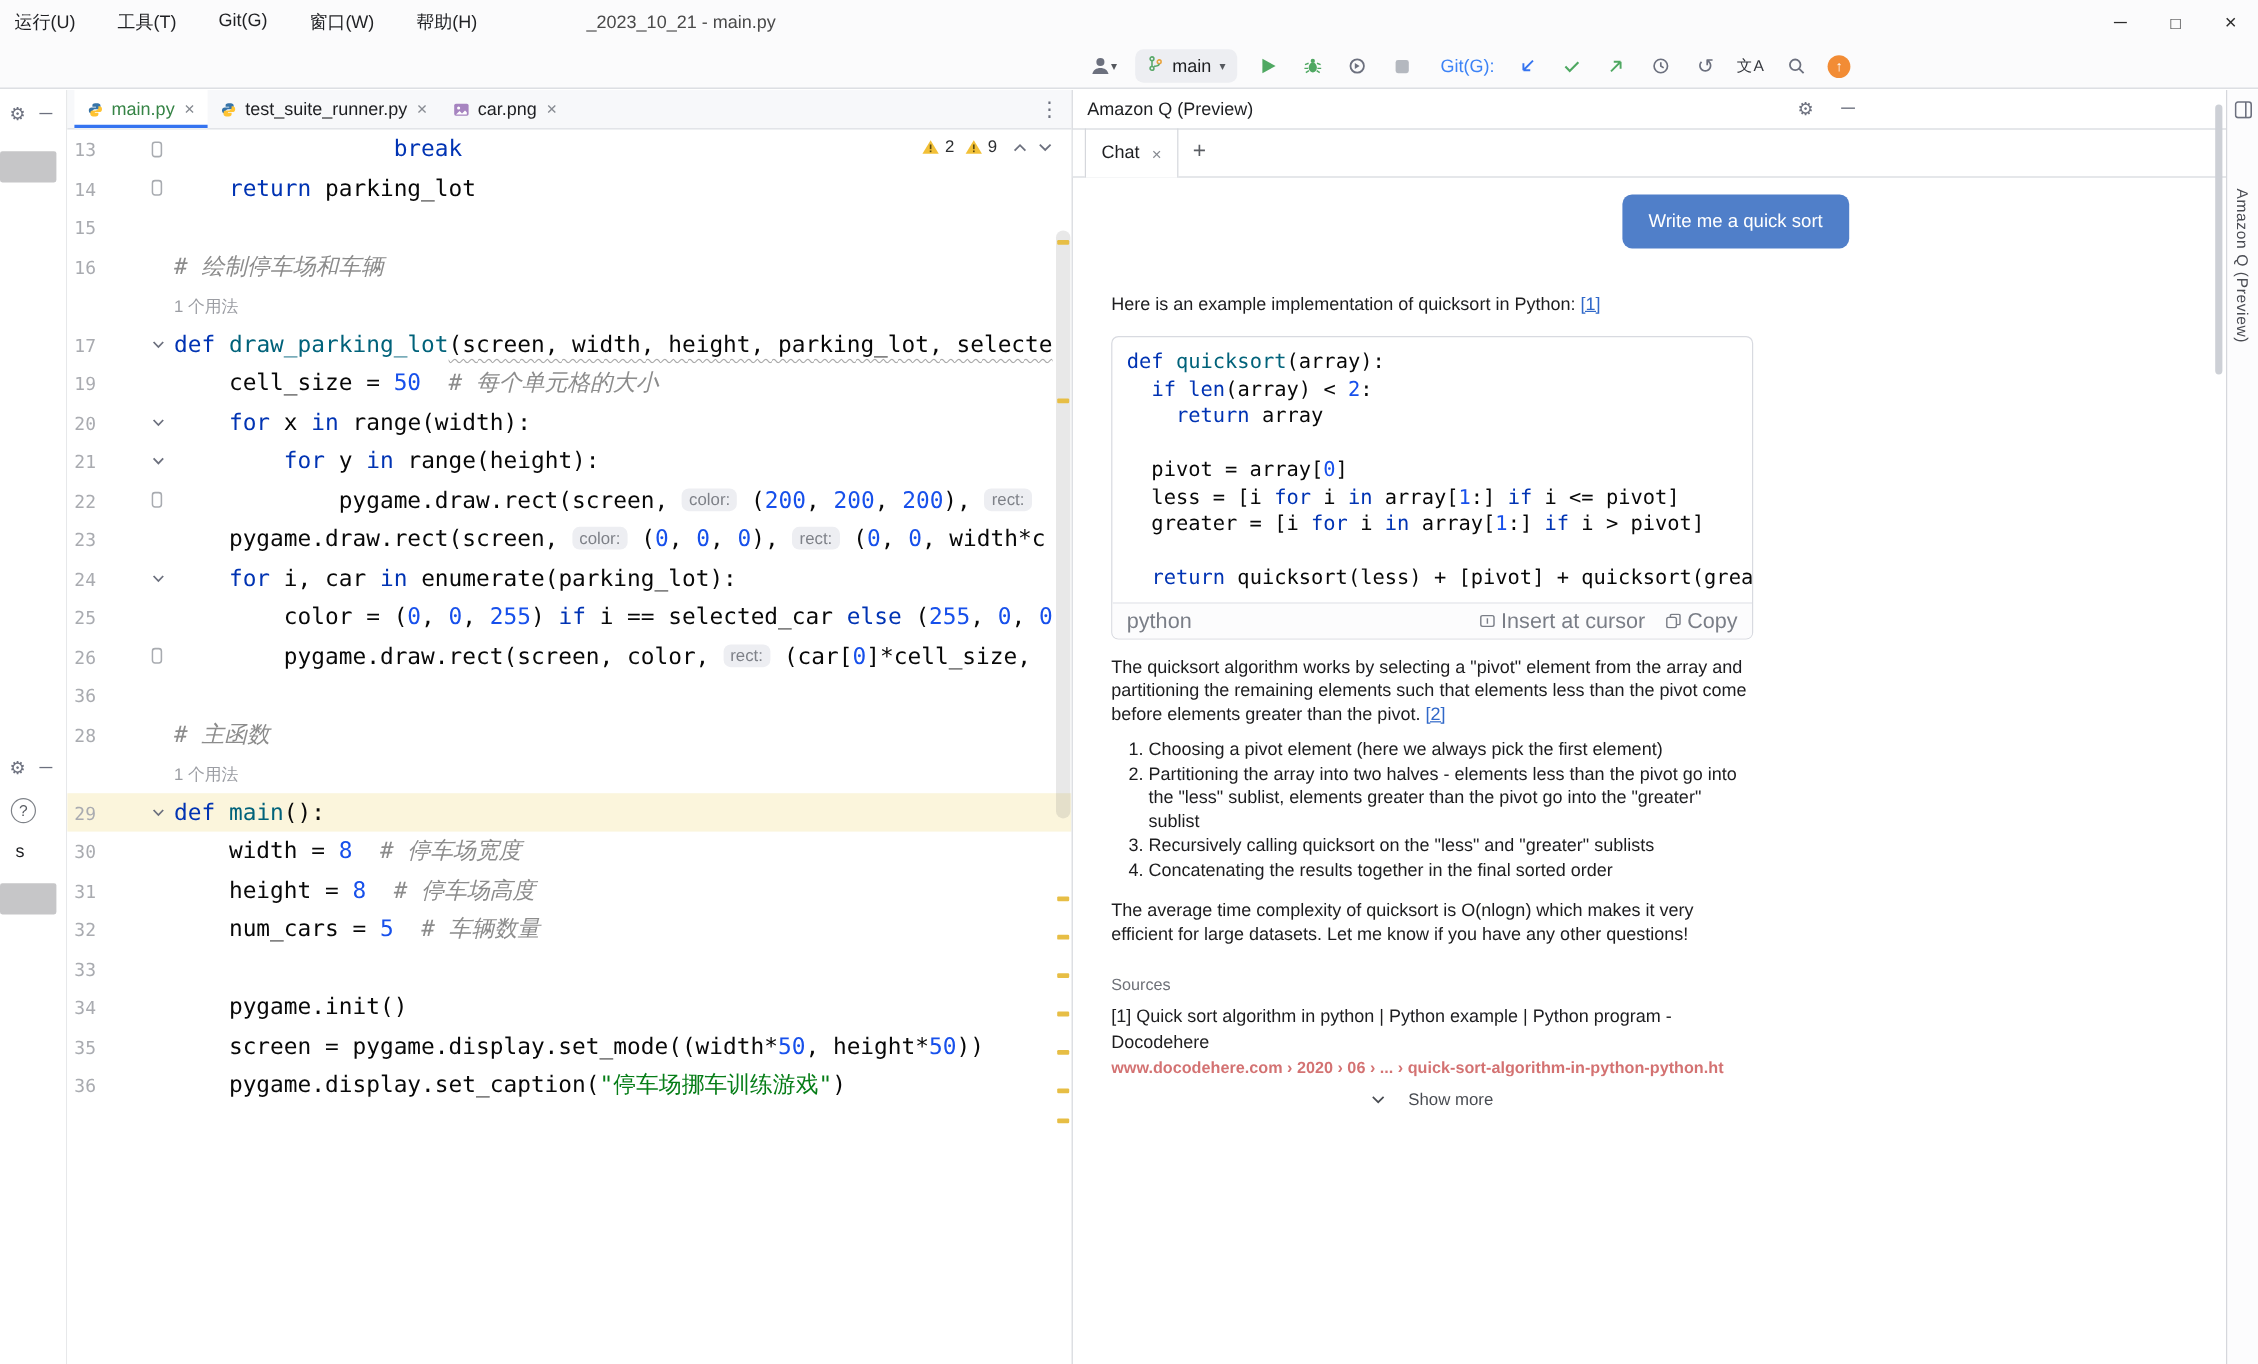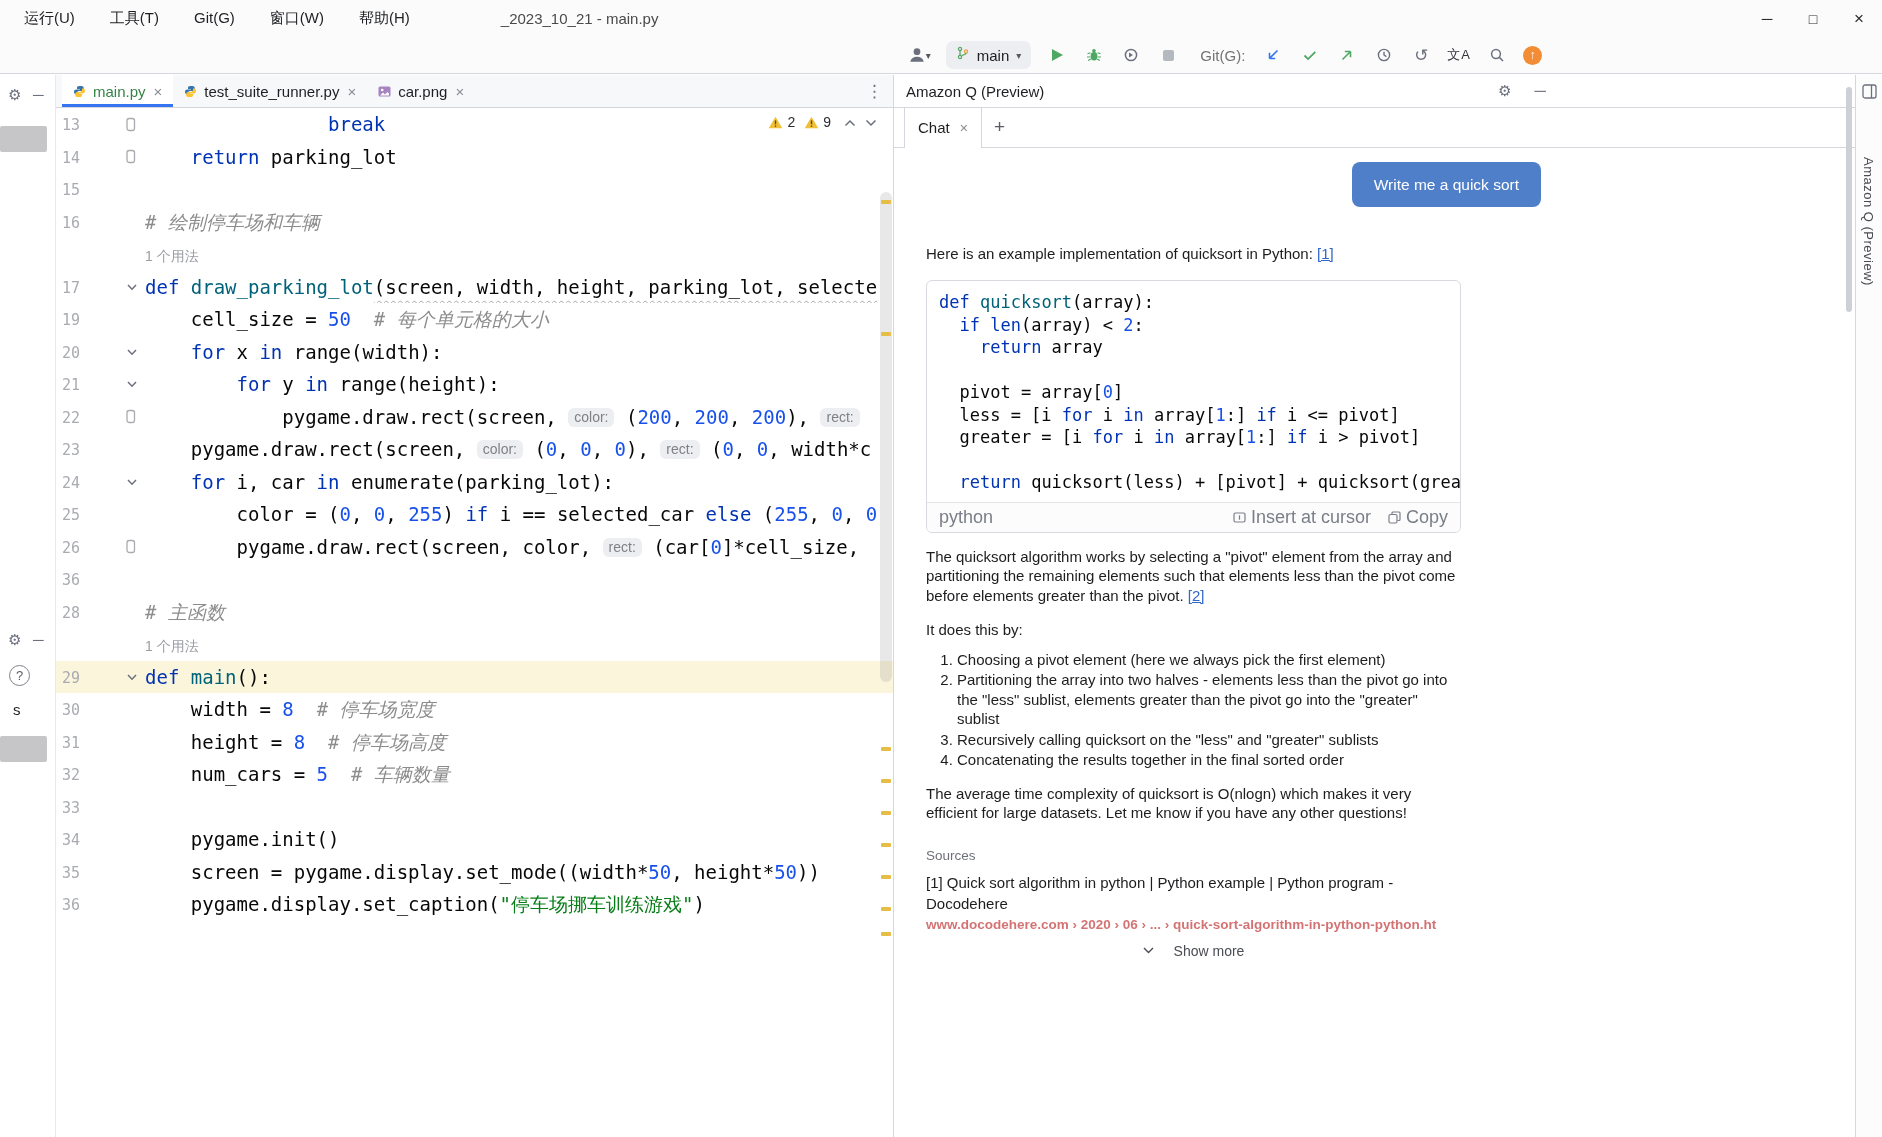--- a/index.html
+++ b/index.html
@@ -1,34 +1,34 @@
 <!DOCTYPE html>
 <html><head>
 <meta charset="utf-8">
 <style>
   * { margin:0; padding:0; box-sizing:border-box; }
   html,body { width:1882px; height:1137px; overflow:hidden; background:#fff;
     font-family:"Liberation Sans", sans-serif; -webkit-font-smoothing:antialiased; }
   .app { position:relative; width:1882px; height:1137px; background:#fff; }
 
   
-  .menubar { height:37px; display:flex; align-items:center; background:#FBFBFC; padding-left:20px; }
+  .menubar { height:37px; display:flex; align-items:center; background:#FBFBFC; padding-left:8px; }
   .menu-item { font-size:15px; color:#1F2023; margin-right:27px; padding:3px 4px; border-radius:4px; cursor:default; }
   .win-title { font-size:15px; color:#4A4A4A; margin-left:60px; }
   .win-controls { margin-left:auto; display:flex; }
   .win-btn { width:46px; height:37px; display:flex; align-items:center; justify-content:center; font-size:15px; color:#2B2B2B; }
 
   
   .toolbar { height:37px; display:flex; align-items:center; justify-content:flex-end; gap:15px;
     background:#FBFBFC; border-bottom:1px solid #D5D7DC; padding-right:340px; }
   .tb-icon { display:flex; align-items:center; justify-content:center; height:26px; min-width:22px; }
   .branch-pill { display:flex; align-items:center; gap:7px; height:28px; padding:0 10px; background:#EDEEF2; border-radius:7px; }
   .branch-pill .bname { font-size:15px; color:#1E1F22; }
   .caret { font-size:10px; color:#55585E; }
-  .git-label { font-size:15px; color:#737373; margin:0 2px 0 6px; }
+  .git-label { font-size:15px; color:#3b82f6; margin:0 2px 0 6px; }
   .upd-badge { width:19px; height:19px; border-radius:50%; background:#F28C35; color:#fff; font-size:12px; font-weight:bold;
     display:flex; align-items:center; justify-content:center; }
   .trans-ic { font-size:13px; color:#33363C; letter-spacing:1px; }
 
   
   .main { position:absolute; top:75px; left:0; right:0; bottom:0; display:flex; }
 
   
   .left-strip { width:56px; position:relative; border-right:1px solid #E7E8EA; background:#fff; flex-shrink:0; }
   .ls-icon { position:absolute; color:#6C707E; font-size:15px; }
@@ -524,21 +524,20 @@
                     <svg width="13" height="13">
                         <rect x="1" y="3.5" width="8" height="8.5" rx="1.5" fill="none" stroke="#7A7E87" stroke-width="1.2"></rect>
                         <path d="M4 3.5V2a1 1 0 0 1 1-1h6a1 1 0 0 1 1 1v6.5a1 1 0 0 1-1 1h-1.5" fill="none" stroke="#7A7E87" stroke-width="1.2"></path>
                       </svg>
                     <span>Copy</span>
                   </span>
                 </span>
               </div>
             </div>
             <p class="q-para"><span>The quicksort algorithm works by selecting a "pivot" element from the array and partitioning the remaining elements such that elements less than the pivot come before elements greater than the pivot. </span><a class="ref-link">[2]</a></p>
-            <p class="q-steps-label">It does this by:</p>
             <ol class="q-steps" id="steps-list">
                 <li>Choosing a pivot element (here we always pick the first element)</li>
                 <li>Partitioning the array into two halves - elements less than the pivot go into the "less" sublist, elements greater than the pivot go into the "greater" sublist</li>
                 <li>Recursively calling quicksort on the "less" and "greater" sublists</li>
                 <li>Concatenating the results together in the final sorted order</li>
               </ol>
             <p class="q-para">The average time complexity of quicksort is O(nlogn) which makes it very efficient for large datasets. Let me know if you have any other questions!</p>
             <div class="q-sources-label">Sources</div>
             <div class="q-source">[1] Quick sort algorithm in python | Python example | Python program - Docodehere</div>
             <div class="q-source-url">www.docodehere.com › 2020 › 06 › ... › quick-sort-algorithm-in-python-python.ht</div>

